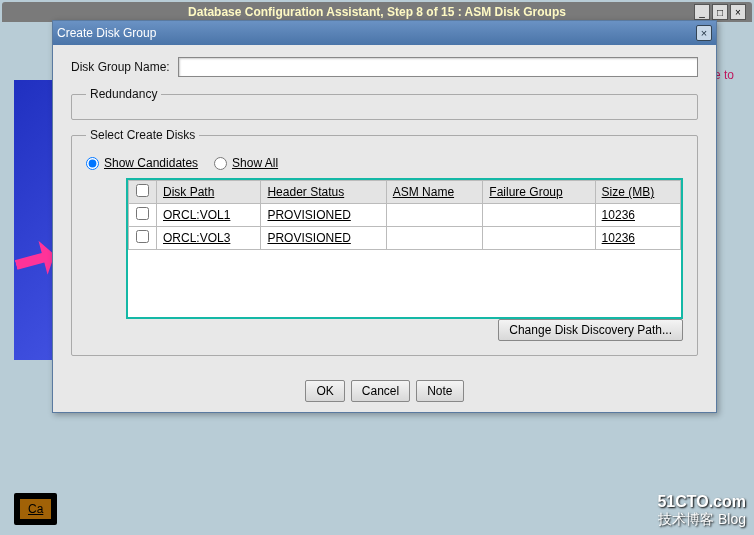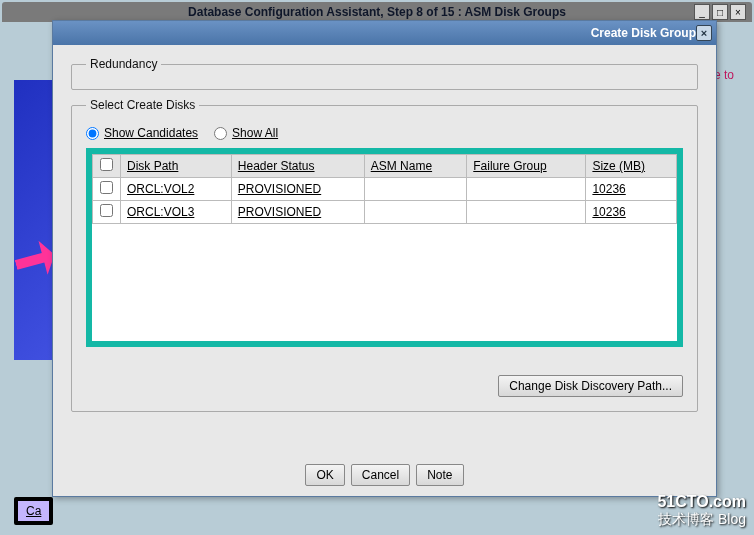--- a/index.html
+++ b/index.html
@@ -1,61 +1,61 @@
 <!DOCTYPE html>
 <html><head>
 <meta charset="utf-8">
 <style>
 * { box-sizing: border-box; margin: 0; padding: 0; font-family: Arial, sans-serif; font-size: 12px; }
 body { background: #b8ccd6; width: 754px; height: 535px; overflow: hidden; position: relative; }
 
 .parent-window { position: absolute; top: 2px; left: 2px; right: 2px; height: 20px; background: #7a7a7a; color: #fff; display: flex; align-items: center; padding: 0 8px; border-radius: 3px 3px 0 0; }
-.parent-title { flex: 1; text-align: center; font-weight: bold; color: #0f172a; overflow: hidden; }
+.parent-title { flex: 1; text-align: center; font-weight: bold; color: #fef9c3; overflow: hidden; }
 .win-controls { position: absolute; top: 4px; right: 8px; display: flex; gap: 2px; }
 .win-btn { width: 16px; height: 16px; border: 1px solid #555; background: #ddd; display: flex; align-items: center; justify-content: center; font-size: 10px; cursor: pointer; }
 
 .bg-sidebar { position: absolute; left: 14px; top: 80px; width: 40px; height: 280px; background: linear-gradient(135deg, #2030c0, #4050e0); }
 .bg-arrow { position: absolute; left: 14px; top: 230px; width: 40px; height: 50px; background: #ff3399; clip-path: polygon(0 50%, 70% 50%, 70% 25%, 100% 60%, 70% 95%, 70% 70%, 0 70%); transform: rotate(-15deg); }
 
 .e-text { position: absolute; right: 20px; top: 68px; color: #be185d; }
 
-.ca-btn { position: absolute; left: 14px; bottom: 10px; border: 4px solid #000000; background: #c4b5fd; padding: 3px 8px; border-radius: 2px; text-decoration: underline; }
+.ca-btn { position: absolute; left: 14px; bottom: 10px; border: 6px solid #000000; background: #a16207; padding: 3px 8px; border-radius: 2px; text-decoration: underline; }
 
 .dialog { position: absolute; left: 52px; top: 20px; width: 665px; background: #e8e8e8; border: 1px solid #5a7aa0; box-shadow: 2px 2px 6px rgba(0,0,0,0.3); }
-.titlebar { background: linear-gradient(#6a92c4, #4a74a8); color: #fff; font-weight: bold; text-align: right; padding: 4px; display: flex; align-items: center; }
+.titlebar { background: linear-gradient(#6a92c4, #4a74a8); color: #fff; font-weight: normal; text-align: left; padding: 4px; display: flex; align-items: center; }
 .titlebar-text { flex: 1; }
 .close-x { width: 16px; height: 16px; border: 1px solid #345; background: #c8d8e8; color: #234; display: flex; align-items: center; justify-content: center; font-size: 11px; cursor: pointer; border-radius: 2px; }
 
 .dialog-body { padding: 12px 18px 10px 18px; }
 
 .name-row { display: flex; align-items: center; margin-bottom: 10px; gap: 8px; }
 .name-row label { color: #111; }
 .name-input { flex: 1; border: 1px solid #888; background: #fff; height: 20px; padding: 2px 4px; box-shadow: inset 1px 1px 2px rgba(0,0,0,0.2); }
 
 fieldset { border: 1px solid #aaa; border-radius: 2px; padding: 8px 14px 10px 14px; margin-bottom: 8px; }
 legend { padding: 0 4px; color: #111; }
 
 .radio-row { display: flex; gap: 16px; }
 .radio-row.redundancy { justify-content: space-between; padding-right: 80px; }
 .radio-opt { display: flex; align-items: center; gap: 5px; cursor: pointer; }
 .radio-opt input { cursor: pointer; }
 
 .member-inner { margin-top: 6px; text-decoration: underline; }
 
-.table-wrap { border: 6px solid #14b8a6; background: #fff; height: 199px; overflow: auto; margin-top: 8px; }
+.table-wrap { border: 2px solid #14b8a6; background: #fff; height: 141px; overflow: auto; margin-top: 8px; margin-left: 40px; }
 table { border-collapse: collapse; width: 100%; }
 th, td { border: 1px solid #bbb; padding: 3px 6px; text-align: left; height: 22px; background: #fff; }
 th { background: #e4e4e4; font-weight: normal; }
 .chk-col { width: 28px; text-align: center; }
 .chk-col input { cursor: pointer; }
 
 .note { color: #333; margin: 10px 2px 8px 2px; line-height: 1.4; }
 
 .discovery-row { text-align: right; margin-bottom: 4px; }
-.btn { border: 1px solid #888; background: linear-gradient(#f4f4f4, #d8d8d8); padding: 3px 10px; border-radius: 2px; cursor: pointer; margin-top: 28px; }
+.btn { border: 1px solid #888; background: linear-gradient(#f4f4f4, #d8d8d8); padding: 3px 10px; border-radius: 2px; cursor: pointer; }
 
 .action-row { text-align: center; padding: 6px 0 10px 0; display: flex; justify-content: center; gap: 6px; }
 
 .watermark { position: absolute; right: 8px; bottom: 6px; text-align: right; color: #fff; text-shadow: 1px 1px 2px #000; }
 .watermark .big { font-size: 16px; font-weight: bold; }
 .watermark .sm { font-size: 14px; }
 </style>
 </head>
 <body>
 
@@ -73,20 +73,24 @@
 <span class="e-text">e to</span>
 <button class="ca-btn">Ca</button>
 
 <div class="dialog">
   <div class="titlebar">
     <span class="titlebar-text">Create Disk Group</span>
     <div class="close-x">×</div>
   </div>
   <div class="dialog-body">
 
+    <div class="name-row">
+      <label>Disk Group Name:</label>
+      <input class="name-input" type="text" value="" style="">
+    </div>
 
     <fieldset>
       <legend>Redundancy</legend>
     </fieldset>
 
     <fieldset>
       <legend>Select Create Disks</legend>
       <div class="member-inner">
         <div class="radio-row">
           <label class="radio-opt">
@@ -107,21 +111,21 @@
                 <th>Disk Path</th>
                 <th>Header Status</th>
                 <th>ASM Name</th>
                 <th>Failure Group</th>
                 <th>Size (MB)</th>
               </tr>
             </thead>
             <tbody id="disk-tbody">
                 <tr>
                   <td class="chk-col"><input type="checkbox" style=""></td>
-                  <td>ORCL:VOL2</td>
+                  <td>ORCL:VOL1</td>
                   <td>PROVISIONED</td>
                   <td></td>
                   <td></td>
                   <td>10236</td>
                 </tr>
                 <tr>
                   <td class="chk-col"><input type="checkbox" style=""></td>
                   <td>ORCL:VOL3</td>
                   <td>PROVISIONED</td>
                   <td></td>

